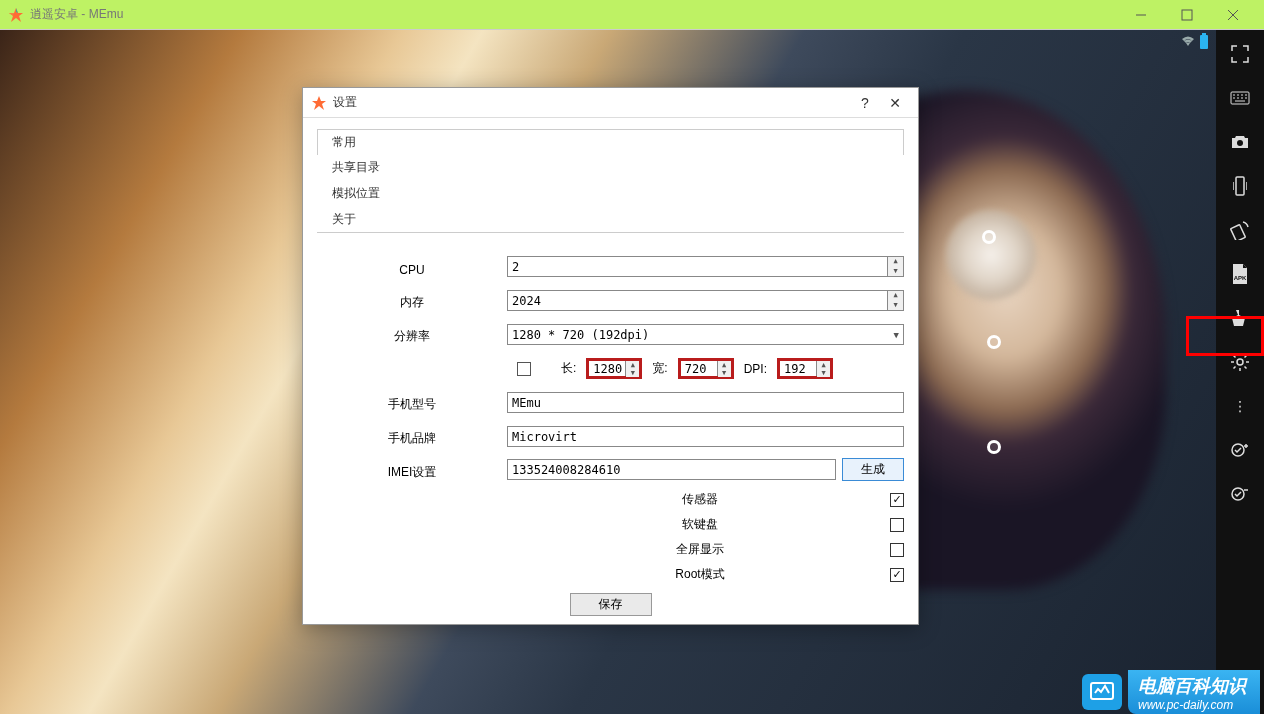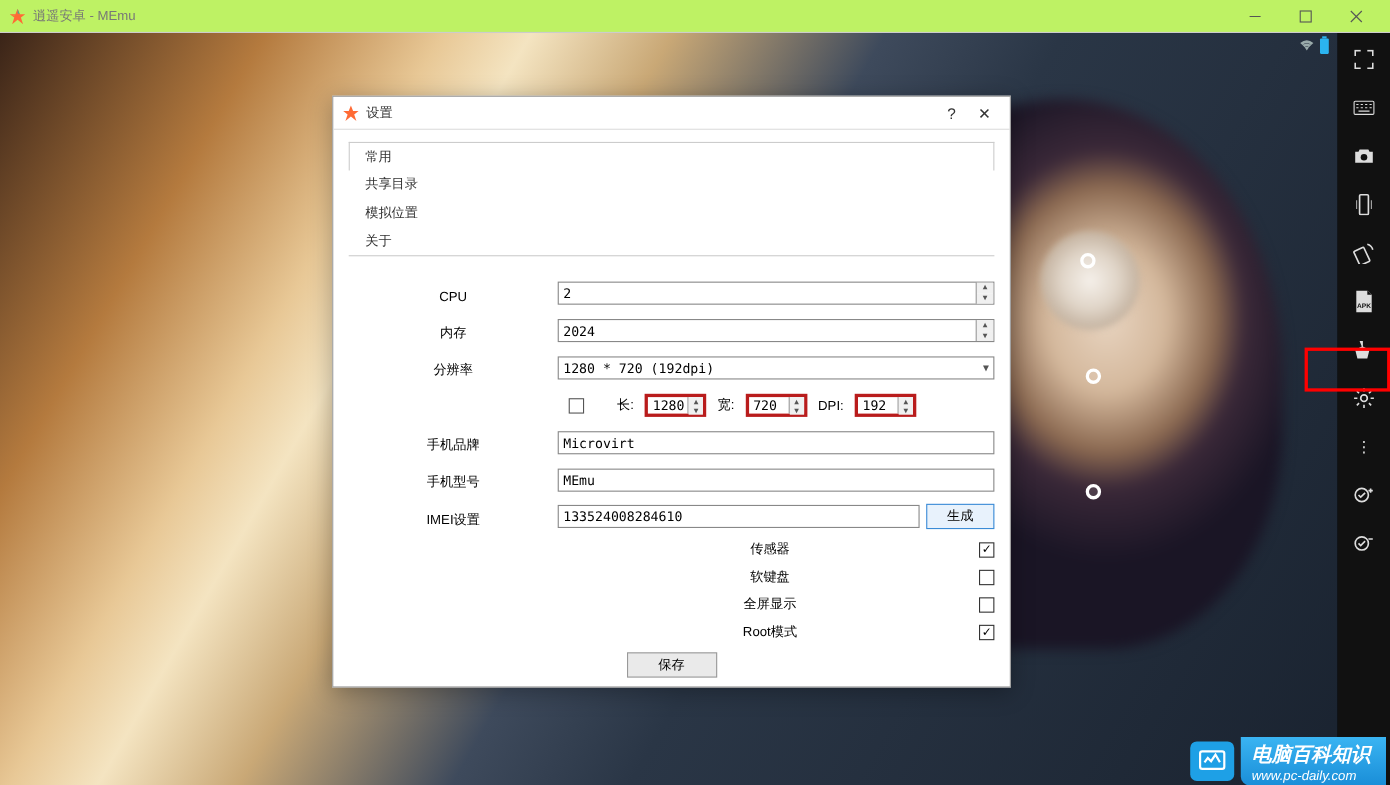--- a/index.html
+++ b/index.html
@@ -258,30 +258,30 @@
               <span>192</span>
               <div class="spin-btns">
                 <span>▲</span>
                 <span>▼</span>
               </div>
             </div>
         </div>
       </div>
 
       <div class="form-row">
+        <div class="form-label">手机型号</div>
+        <div class="form-ctrl">
+            <input class="textin" value="MEmu" style="">
+          </div>
+      </div>
+
+      <div class="form-row">
         <div class="form-label">手机品牌</div>
         <div class="form-ctrl">
             <input class="textin" value="Microvirt" style="">
-          </div>
-      </div>
-
-      <div class="form-row">
-        <div class="form-label">手机型号</div>
-        <div class="form-ctrl">
-            <input class="textin" value="MEmu" style="">
           </div>
       </div>
 
       <div class="form-row">
         <div class="form-label">IMEI设置</div>
         <div class="form-ctrl">
           <input class="textin" value="133524008284610" style="">
           <button class="btn">生成</button>
         </div>
       </div>

